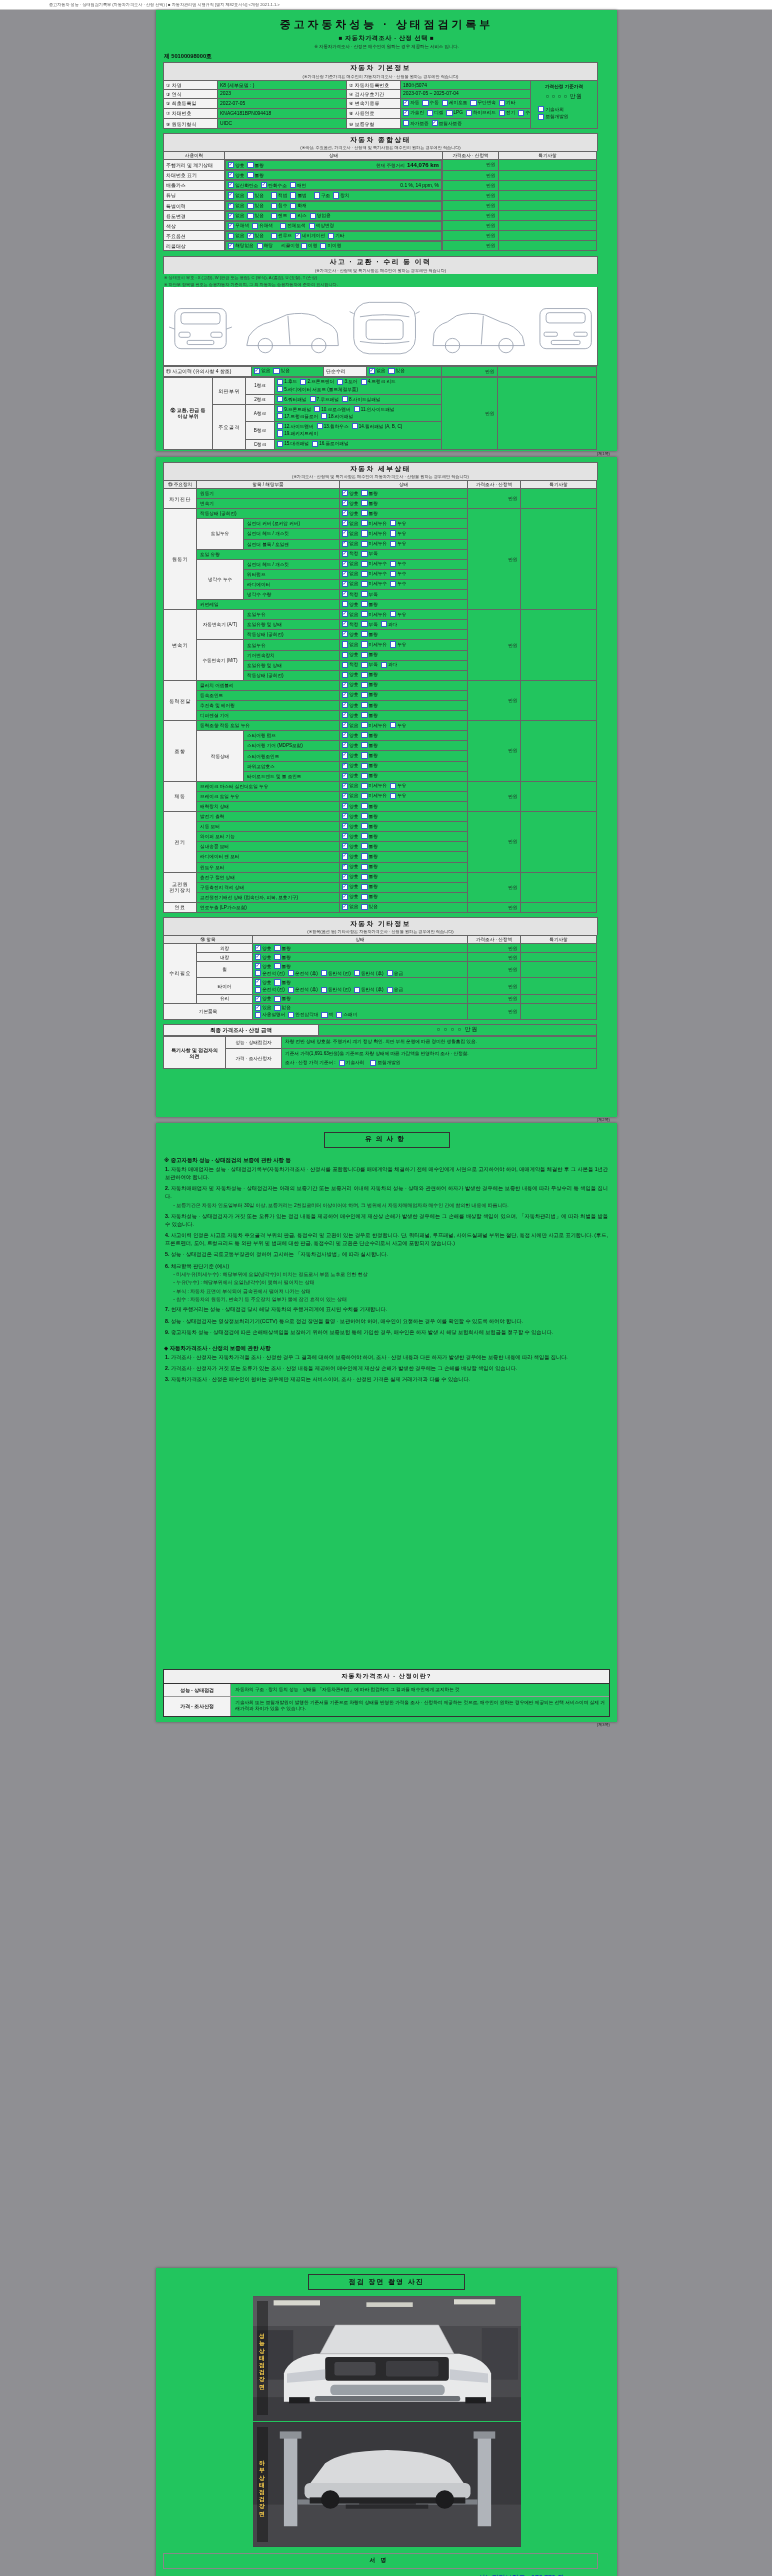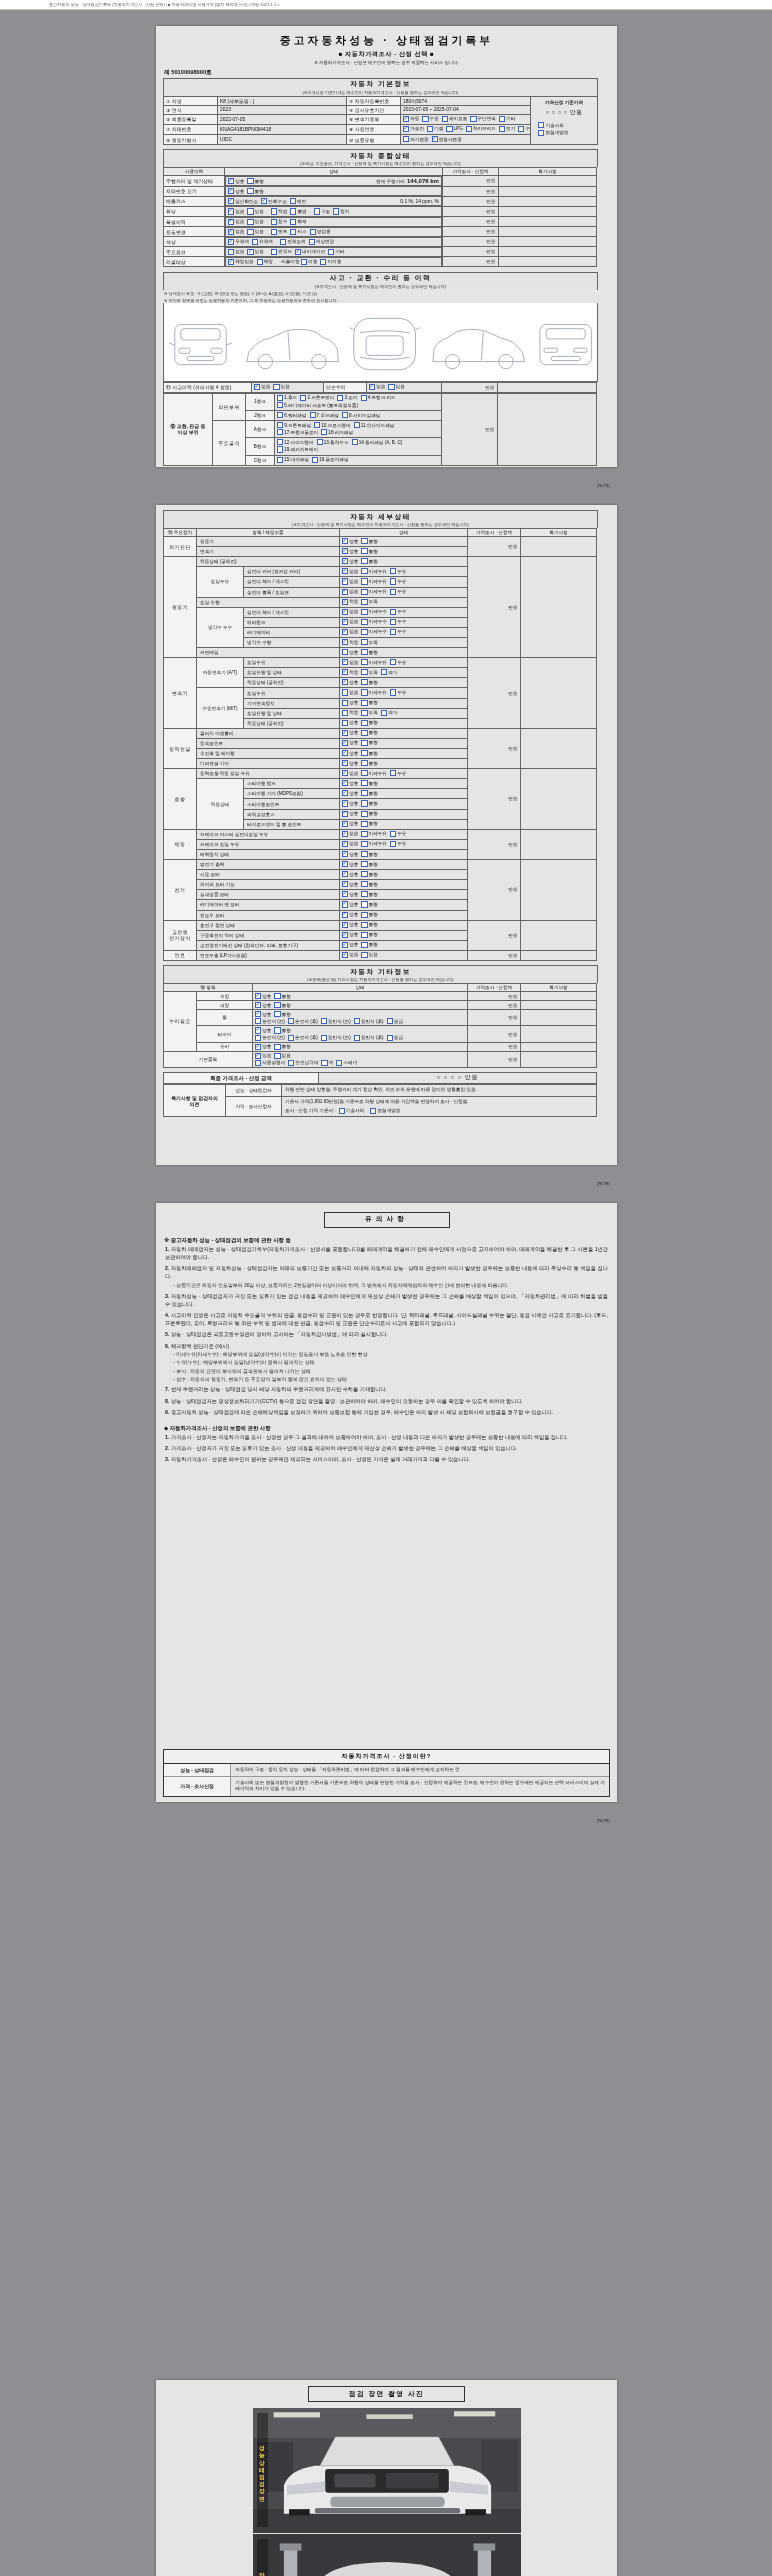--- a/index.html
+++ b/index.html
@@ -1,18 +1,18 @@
 <!DOCTYPE html>
 <html style="font-size:8.2px"><head>
 <meta charset="utf-8">
 <style>
   html,body{margin:0;padding:0}
   body{width:773px;height:2576px;background:#8f8f93;font-family:"Liberation Sans","DejaVu Sans",sans-serif;color:#111;overflow:hidden;outline:0.5px solid #222;outline-offset:-0.5px;position:relative}
   .top-strip{height:9.3px;background:#fff;border-bottom:0.5px solid #c9c9c9;font-size:4.1px;color:#555;line-height:9.3px;padding-left:49px;white-space:nowrap;overflow:hidden}
-  .sheet{width:447px;margin:16px auto;background:#e5e5e5;box-shadow:0 0 2.6px rgba(0,0,0,.4);padding:5.2px 7.2px;overflow:hidden;position:relative}
+  .sheet{width:447px;margin:0 auto;background:#22c55e;box-shadow:0 0 2.6px rgba(0,0,0,.4);padding:5.2px 7.2px;overflow:hidden;position:relative}
   .p1{height:430px}.p2{height:650px}.p3{height:588px;display:flex;flex-direction:column}.p4{height:319px}
   .page-marker{width:447px;margin:0 auto;height:6.2px;line-height:6.2px;text-align:right;font-size:4.1px;color:#2a2a2a}
   .gap-spacer{height:540px}
   .doc-title{text-align:center;font-size:10.8px;font-weight:bold;letter-spacing:3.1px;margin-top:2.1px}
   .doc-subtitle{text-align:center;font-size:6.2px;font-weight:bold;margin-top:2.1px;letter-spacing:0.5px}
   .doc-note{text-align:center;font-size:4.4px;color:#222;margin-top:1.5px}
   .doc-no{font-size:5.7px;font-weight:bold;margin:3.6px 0 1px 1px}
   .sec-bar{width:433px;border:0.5px solid #666;border-bottom:none;background:#e3e3e3;text-align:center;padding:1.5px 0 1px}
   .sec-bar .t{font-size:6.7px;font-weight:bold;letter-spacing:1.5px}
   .sec-bar .n{font-size:4.1px;color:#333;margin-top:0.5px}

